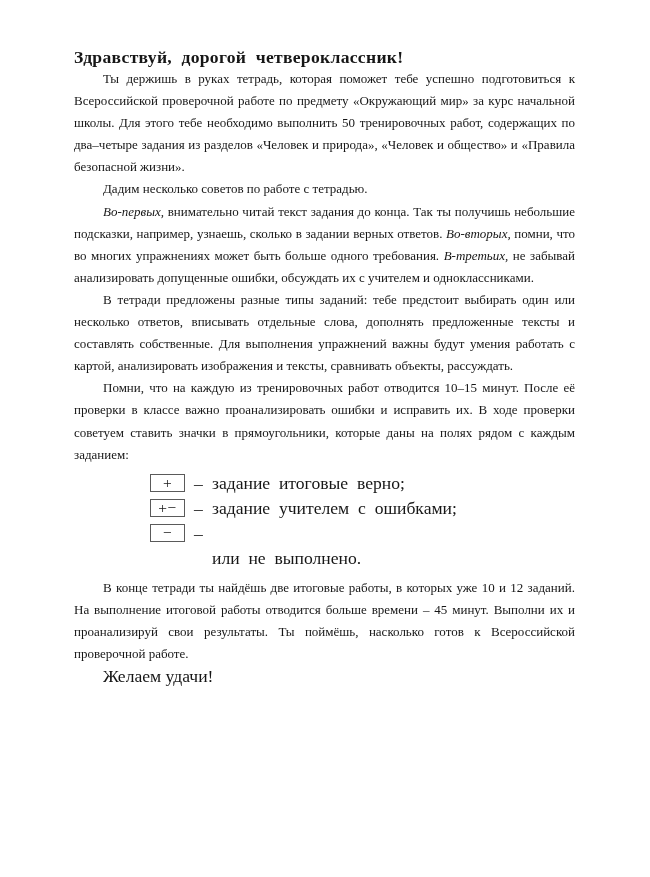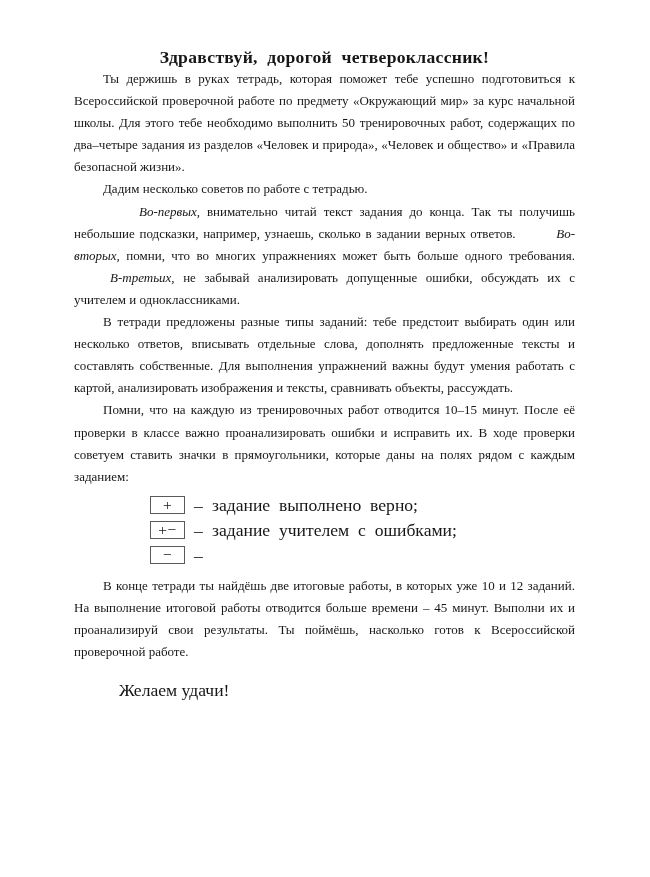--- a/index.html
+++ b/index.html
@@ -31,42 +31,40 @@
     position: absolute;
     left: 74px;
     top: 46px;
     width: 501px;
   }
 
   .doc-heading {
     font-size: 17.6px;
     font-weight: bold;
     line-height: 22px;
-    text-align: center;
     letter-spacing: 0.3px;
     margin: 0 0 0 0;
     padding: 0;
     white-space: pre;
   }
 
   .para {
     font-size: 13px;
     line-height: 22.1px;
     text-align: justify;
     text-align-last: left;
     text-justify: inter-word;
     margin: 0;
     padding: 0;
     text-indent: 29px;
     hyphens: manual;
   }
 
   em.it {
     font-style: italic;
-    margin-left: 36px;
   }
 
   
   .legend {
     margin-top: 6px;
     margin-bottom: 6px;
   }
 
   .legend-row {
     display: flex;
@@ -114,21 +112,21 @@
     font-size: 17.6px;
     line-height: 22px;
     white-space: pre;
     padding-left: 62px;
   }
 
   .closing {
     font-size: 17.6px;
     line-height: 22.1px;
     text-indent: 29px;
-    margin: 16px;
+    margin: 0;
     text-align: left;
   }
 </style>
 </head>
 <body>
 
 <div class="page">
   <div class="text-column">
 
     <h1 class="doc-heading">Здравствуй,  дорогой  четвероклассник!</h1>
@@ -141,34 +139,37 @@
 
     <p class="para">В тетради предложены разные типы заданий: тебе предстоит выбирать один или несколько ответов, впи­сывать отдельные слова, дополнять предложенные тексты и составлять собственные. Для выполнения упражнений важны будут умения работать с картой, анализировать изображения и тексты, сравнивать объ­екты, рассуждать.</p>
 
     <p class="para">Помни, что на каждую из тренировочных работ от­водится 10–15 минут. После её проверки в классе важ­но проанализировать ошибки и исправить их. В ходе проверки советуем ставить значки в прямоугольники, которые даны на полях рядом с каждым заданием:</p>
 
     <div class="legend">
 
       <div class="legend-row">
         <span class="mark-box">+</span>
         <span class="legend-dash">–</span>
-        <span class="legend-text">задание  выполнено  верно;</span>
+        <span class="legend-text">задание  итоговые  верно;</span>
       </div>
 
       <div class="legend-row">
         <span class="mark-box">+−</span>
         <span class="legend-dash">–</span>
         <span class="legend-text">задание  учителем  с  ошибками;</span>
       </div>
 
       <div class="legend-row">
         <span class="mark-box">−</span>
         <span class="legend-dash">–</span>
       </div>
 
+      <div class="legend-row continuation">
+        <span class="legend-cont-text">или  не  выполнено.</span>
+      </div>
 
     </div>
 
     <p class="para">В конце тетради ты найдёшь две итоговые работы, в которых уже 10 и 12 заданий. На выполнение итого­вой работы отводится больше времени – 45 минут. Выполни их и проанализируй свои результаты. Ты поймёшь, насколько готов к Всероссийской провероч­ной работе.</p>
 
     <p class="closing">Желаем удачи!</p>
 
   </div>
 </div>
 

